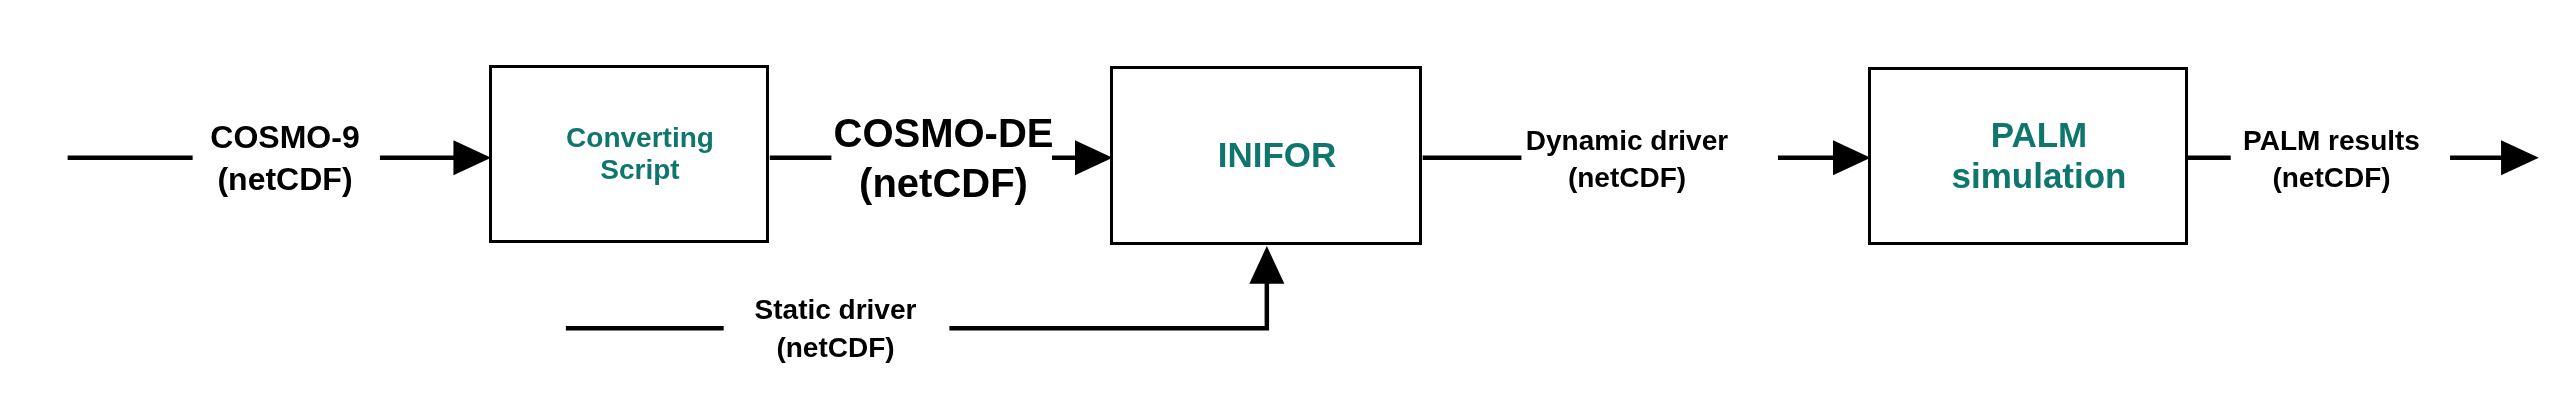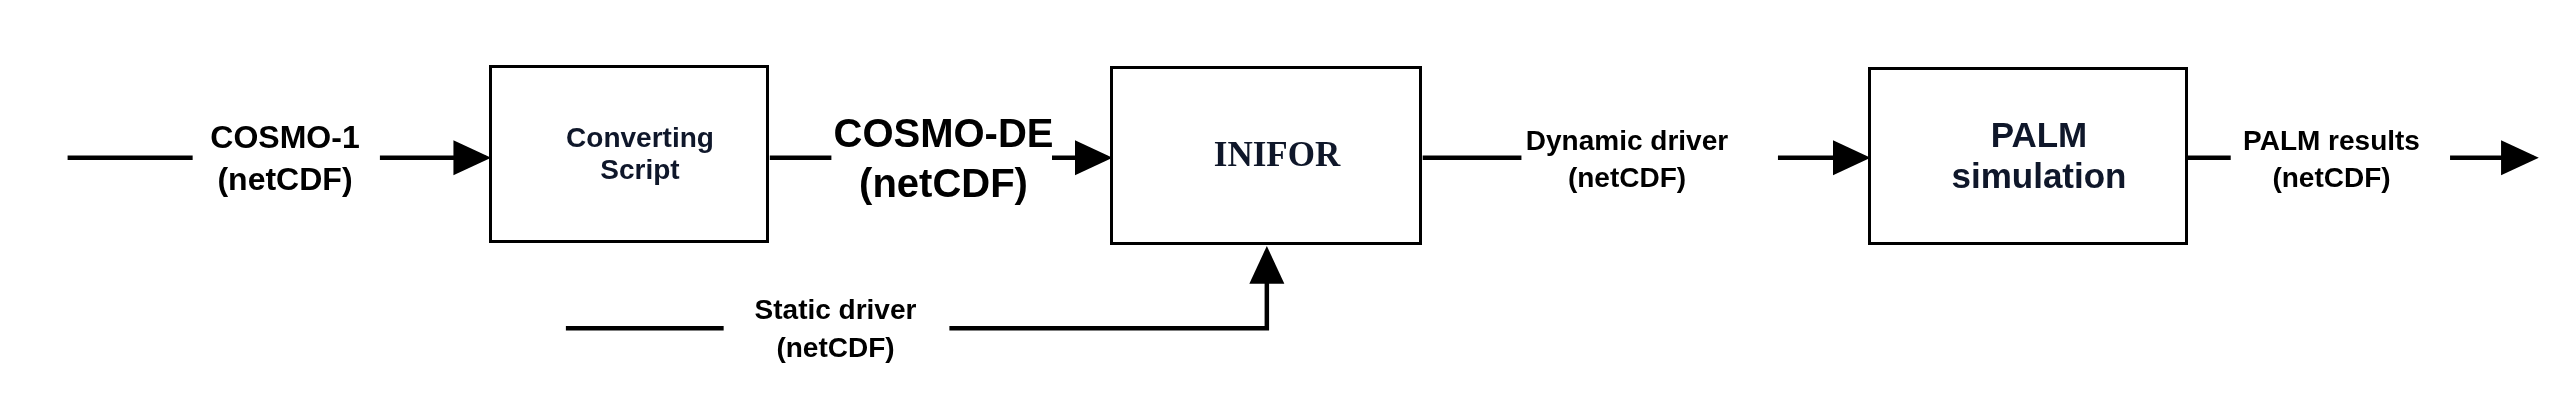--- a/index.html
+++ b/index.html
@@ -5,25 +5,25 @@
   html,body{margin:0;padding:0;background:#ffffff;}
   body{width:2576px;height:413px;overflow:hidden;
        font-family:"Liberation Sans","DejaVu Sans",sans-serif;}
   #diagram{position:relative;width:2576px;height:413px;background:#fff;}
   #wires{position:absolute;left:0;top:0;width:2576px;height:413px;}
 
   .node{position:absolute;box-sizing:border-box;
         border:3.8px solid #000;background:#fff;
         display:flex;flex-direction:column;
         align-items:center;justify-content:center;
-        text-align:left;color:#0f172a;font-weight:bold;padding-left:22px;}
+        text-align:left;color:#0f766e;font-weight:bold;padding-left:22px;}
   .node .ln{display:block;line-height:1.16;white-space:nowrap;}
 
   #node-converting{left:489px;top:65px;width:280px;height:178px;font-size:28px;}
-  #node-inifor{left:1110px;top:66px;width:312px;height:179px;font-size:35px;font-family:Liberation Serif, serif;}
+  #node-inifor{left:1110px;top:66px;width:312px;height:179px;font-size:35px;}
   #node-palm{left:1868px;top:67px;width:320px;height:178px;font-size:35px;}
 
   .edge-label{position:absolute;color:#000;font-weight:bold;
               text-align:center;line-height:1.0;white-space:nowrap;
               display:flex;flex-direction:column;justify-content:center;
               align-items:center;}
   .edge-label .l1{display:block;}
   .edge-label .l2{display:block;}
 
   #lbl-cosmo1{left:185px;top:119px;width:200px;height:78px;font-size:32px;}
@@ -73,21 +73,21 @@
   <div class="node" id="node-inifor">
     <span class="ln">INIFOR</span>
   </div>
 
   <div class="node" id="node-palm">
     <span class="ln">PALM</span>
     <span class="ln">simulation</span>
   </div>
 
   <div class="edge-label" id="lbl-cosmo1">
-    <span class="l1">COSMO-1</span>
+    <span class="l1">COSMO-9</span>
     <span class="l2">(netCDF)</span>
   </div>
 
   <div class="edge-label" id="lbl-cosmode">
     <span class="l1">COSMO-DE</span>
     <span class="l2">(netCDF)</span>
   </div>
 
   <div class="edge-label" id="lbl-dynamic">
     <span class="l1">Dynamic driver</span>

